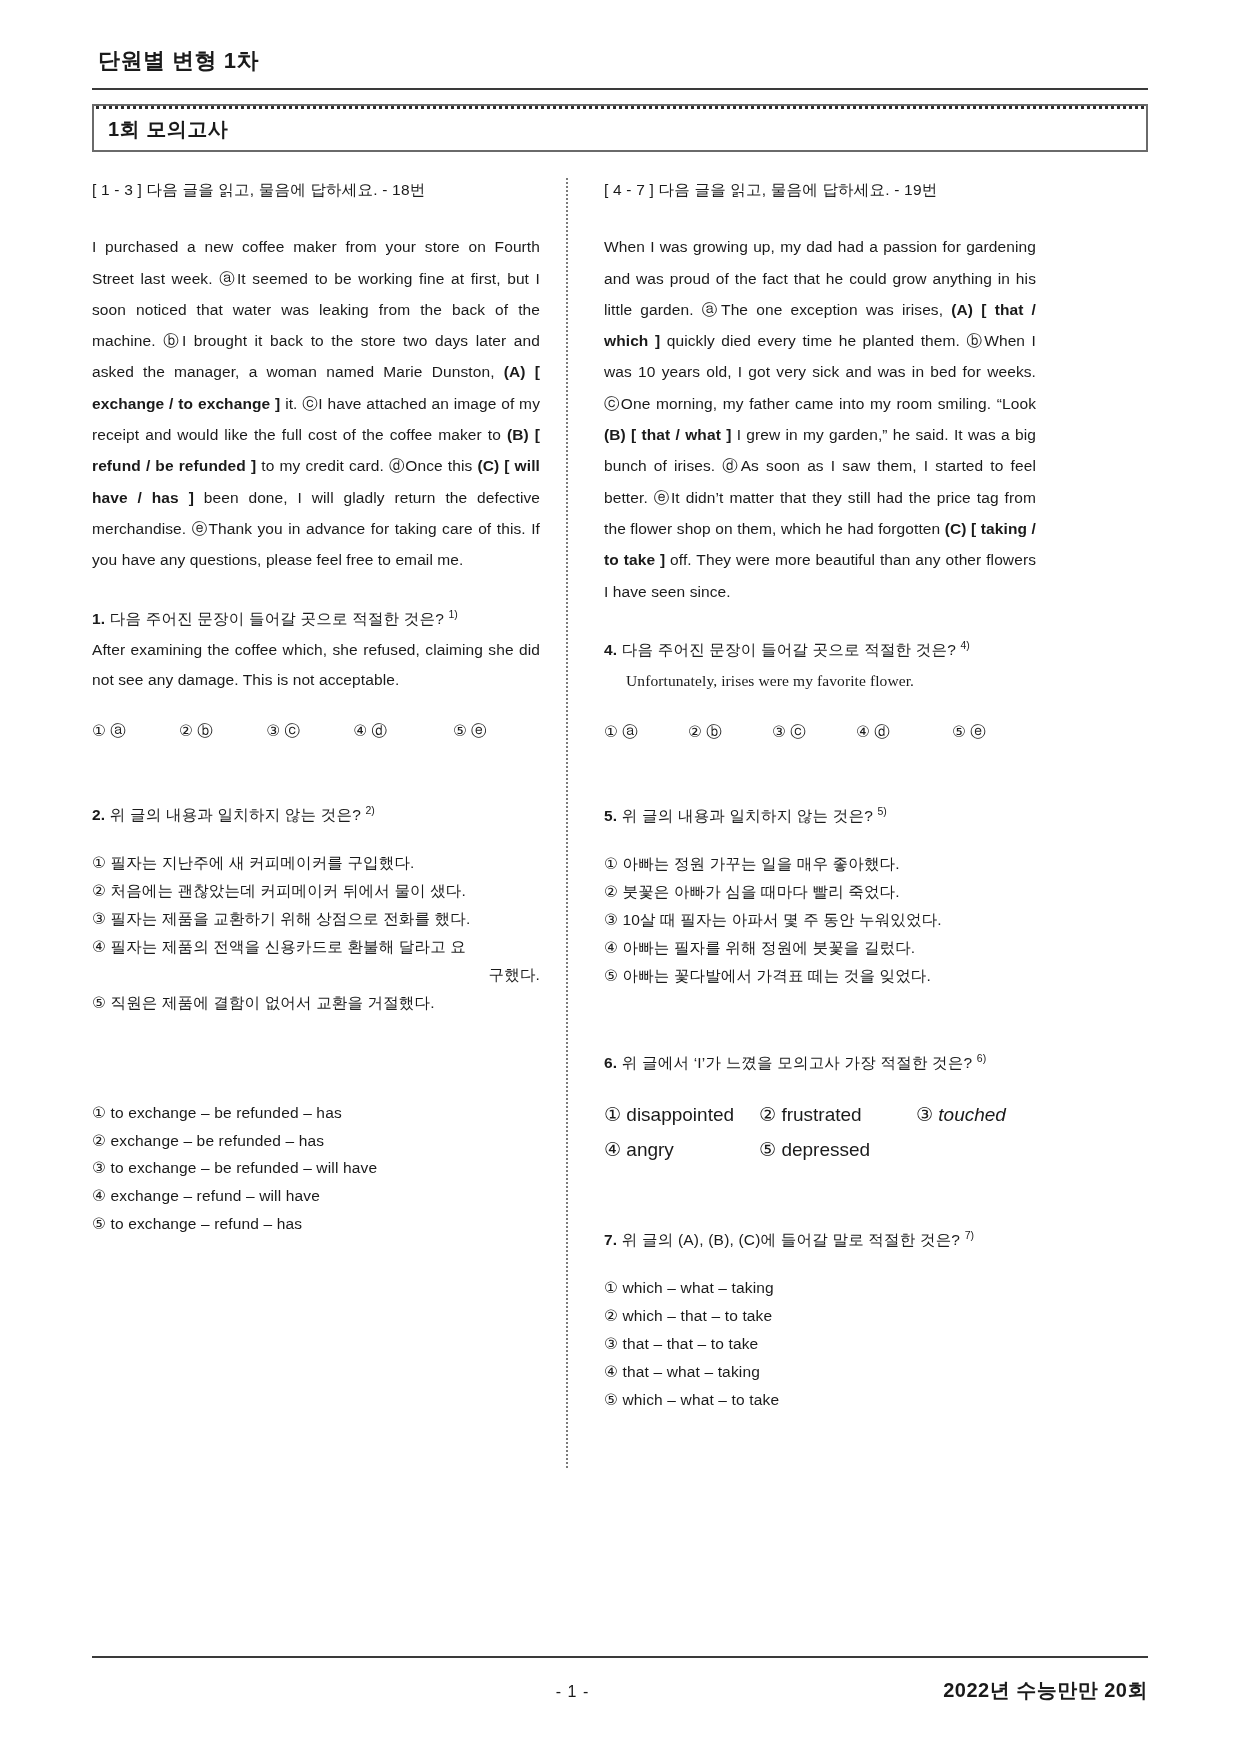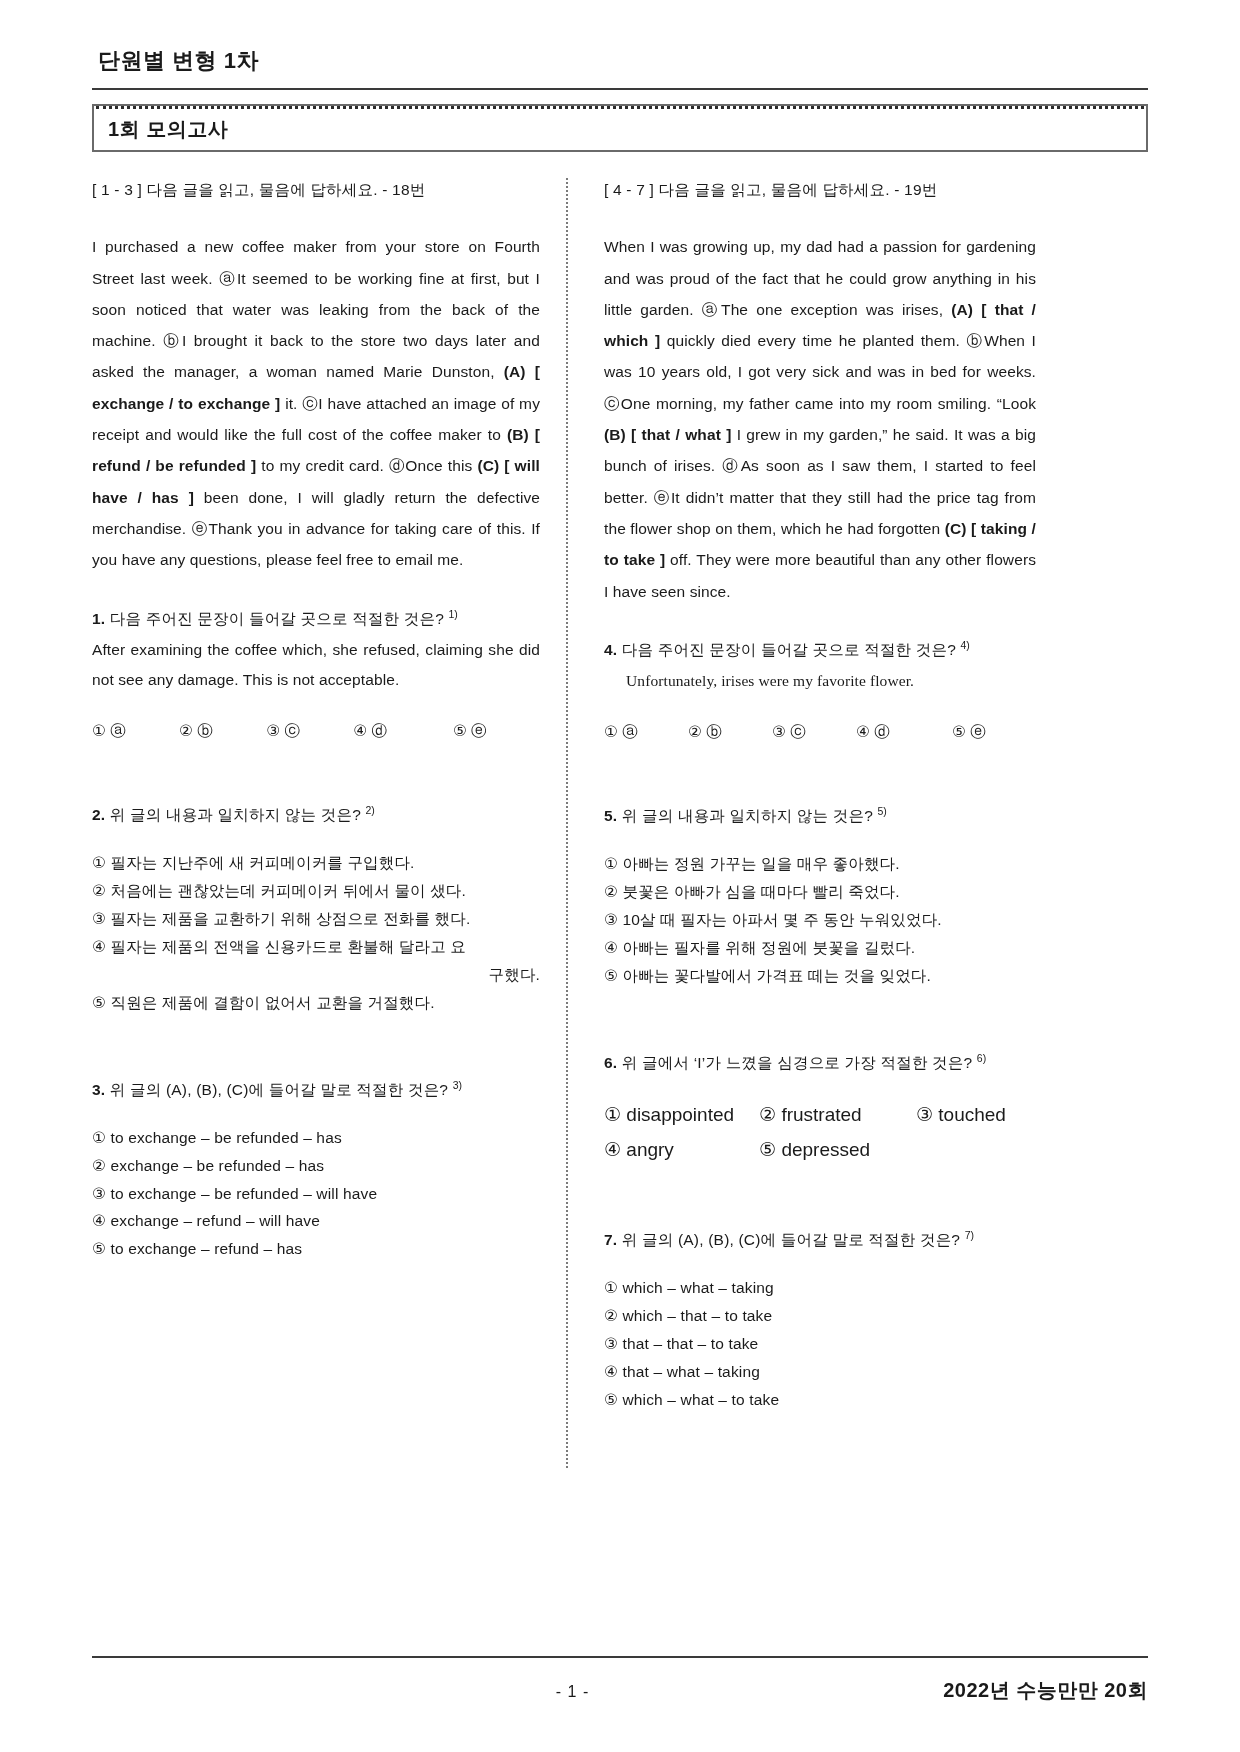--- a/index.html
+++ b/index.html
@@ -144,21 +144,21 @@
 
   
   .opt-grid {
     margin-top: 22px;
     font-size: 19px;
     line-height: 1.85;
   }
   .opt-grid .grow { display: flex; }
   .opt-grid .g1 { width: 168px; }
   .opt-grid .g2 { width: 170px; }
-  .opt-grid .g3 { width: 130px; }
+  .opt-grid .g3 { width: 130px; font-style: italic; }
 
   .spacer-lg { height: 34px; }
 
   
   .footer-rule {
     position: absolute;
     left: 92px;
     right: 92px;
     bottom: 94px;
     border-bottom: 2.5px solid #3a3a3a;
@@ -238,25 +238,20 @@
             <span>④ 필자는 제품의 전액을 신용카드로 환불해 달라고 요</span>
             <span class="cont">구했다.</span>
           </div>
           <div class="opt">⑤ 직원은 제품에 결함이 없어서 교환을 거절했다.</div>
         </div>
       </div>
 
       <div class="spacer-lg"></div>
 
       <div class="q-block">
-        <div class="q-stem">
-          <span class="q-num">3.</span>
-          <span>위 글의 (A), (B), (C)에 들어갈 말로 적절한 것은?</span>
-          <span class="fn">3)</span>
-        </div>
         <div class="opt-list">
           <div class="opt">① to exchange – be refunded – has</div>
           <div class="opt">② exchange – be refunded – has</div>
           <div class="opt">③ to exchange – be refunded – will have</div>
           <div class="opt">④ exchange – refund – will have</div>
           <div class="opt">⑤ to exchange – refund – has</div>
         </div>
       </div>
 
     </div>
@@ -300,21 +295,21 @@
           <div class="opt">④ 아빠는 필자를 위해 정원에 붓꽃을 길렀다.</div>
           <div class="opt">⑤ 아빠는 꽃다발에서 가격표 떼는 것을 잊었다.</div>
         </div>
       </div>
 
       <div class="spacer-lg"></div>
 
       <div class="q-block">
         <div class="q-stem">
           <span class="q-num">6.</span>
-          <span>위 글에서 ‘I’가 느꼈을 심경으로 가장 적절한 것은?</span>
+          <span>위 글에서 ‘I’가 느꼈을 모의고사 가장 적절한 것은?</span>
           <span class="fn">6)</span>
         </div>
         <div class="opt-grid">
           <div class="grow">
             <span class="g1">① disappointed</span>
             <span class="g2">② frustrated</span>
             <span class="g3">③ touched</span>
           </div>
           <div class="grow">
             <span class="g1">④ angry</span>

